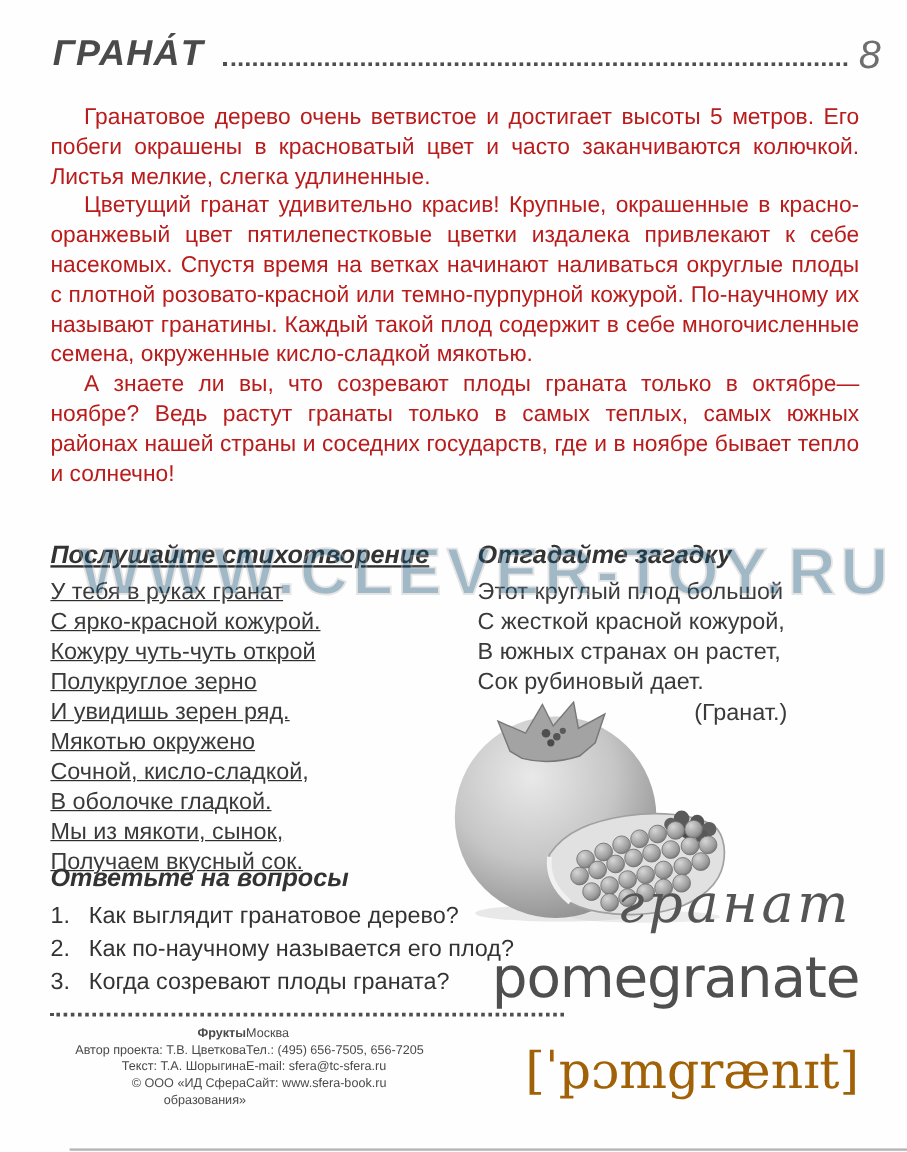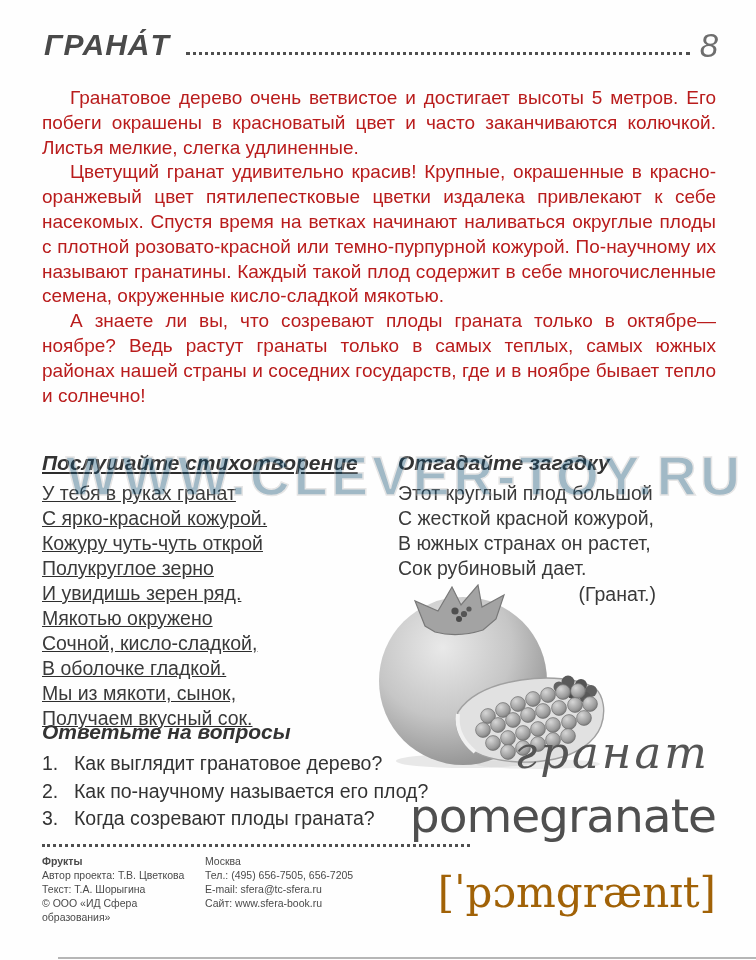--- a/index.html
+++ b/index.html
@@ -1,21 +1,21 @@
 <!DOCTYPE html>
 <html lang="ru"><head>
 <meta charset="utf-8">
 <style>
   html,body{margin:0;padding:0;background:#ffffff;}
   .page{
     position:relative;width:756px;height:960px;background:#fefefe;
     font-family:"Liberation Sans", sans-serif;color:#2d2d2d;overflow:hidden;
   }
   
-  .header{position:absolute;left:44px;right:38px;top:28px;display:flex;align-items:flex-end;text-align:right;}
+  .header{position:absolute;left:44px;right:22px;top:28px;display:flex;align-items:flex-end;text-align:right;}
   .title{font-size:30px;font-weight:bold;font-style:italic;color:#4a4a4a;letter-spacing:1px;white-space:nowrap;}
   .leader{flex:1;border-bottom:3px dotted #4f4f4f;margin:0 10px 7px 16px;height:0;}
   .page-num{font-size:33px;font-style:italic;color:#6e6e6e;line-height:1;}
 
   
   .article{position:absolute;left:42px;width:674px;top:86px;font-size:19px;line-height:24.8px;text-align:justify;color:#b91c1c;}
   .article p{margin:0;text-indent:28px;}
 
   
   .watermark{
@@ -41,21 +41,21 @@
   .photo{position:absolute;left:363px;top:584px;width:252px;height:186px;}
 
   
   .vocab-ru{position:absolute;right:46px;top:726px;font-family:"DejaVu Serif",serif;font-style:italic;font-size:45px;color:#555;letter-spacing:3px;}
   .vocab-en{position:absolute;right:40px;top:776px;font-family:"DejaVu Sans",sans-serif;font-size:47px;color:#4f4f4f;letter-spacing:-1px;margin-top:12px;}
   .vocab-ipa{position:absolute;right:40px;top:868px;font-family:"DejaVu Serif",serif;font-size:42px;color:#a16207;}
 
   
   .sep{position:absolute;left:42px;top:844px;width:428px;border-top:3px dotted #4f4f4f;height:0;}
   .footer{position:absolute;left:42px;top:854px;display:flex;align-items:flex-start;font-size:10.5px;line-height:14px;color:#4a4a4a;}
-  .f-col1{width:163px;}
+  .f-col1{width:163px;text-align:right;}
   .f-col2{width:150px;}
   .f-bold{font-weight:bold;}
   .f-logo{margin-left:10px;display:flex;align-items:center;}
   .logo-label{width:40px;font-size:6.5px;line-height:7.5px;font-weight:bold;color:#3a3a3a;margin-left:3px;}
 
   .scan-edge{position:absolute;left:58px;right:0;bottom:1px;height:2px;background:rgba(110,110,110,.5);}
 </style>
 </head>
 <body>
 

